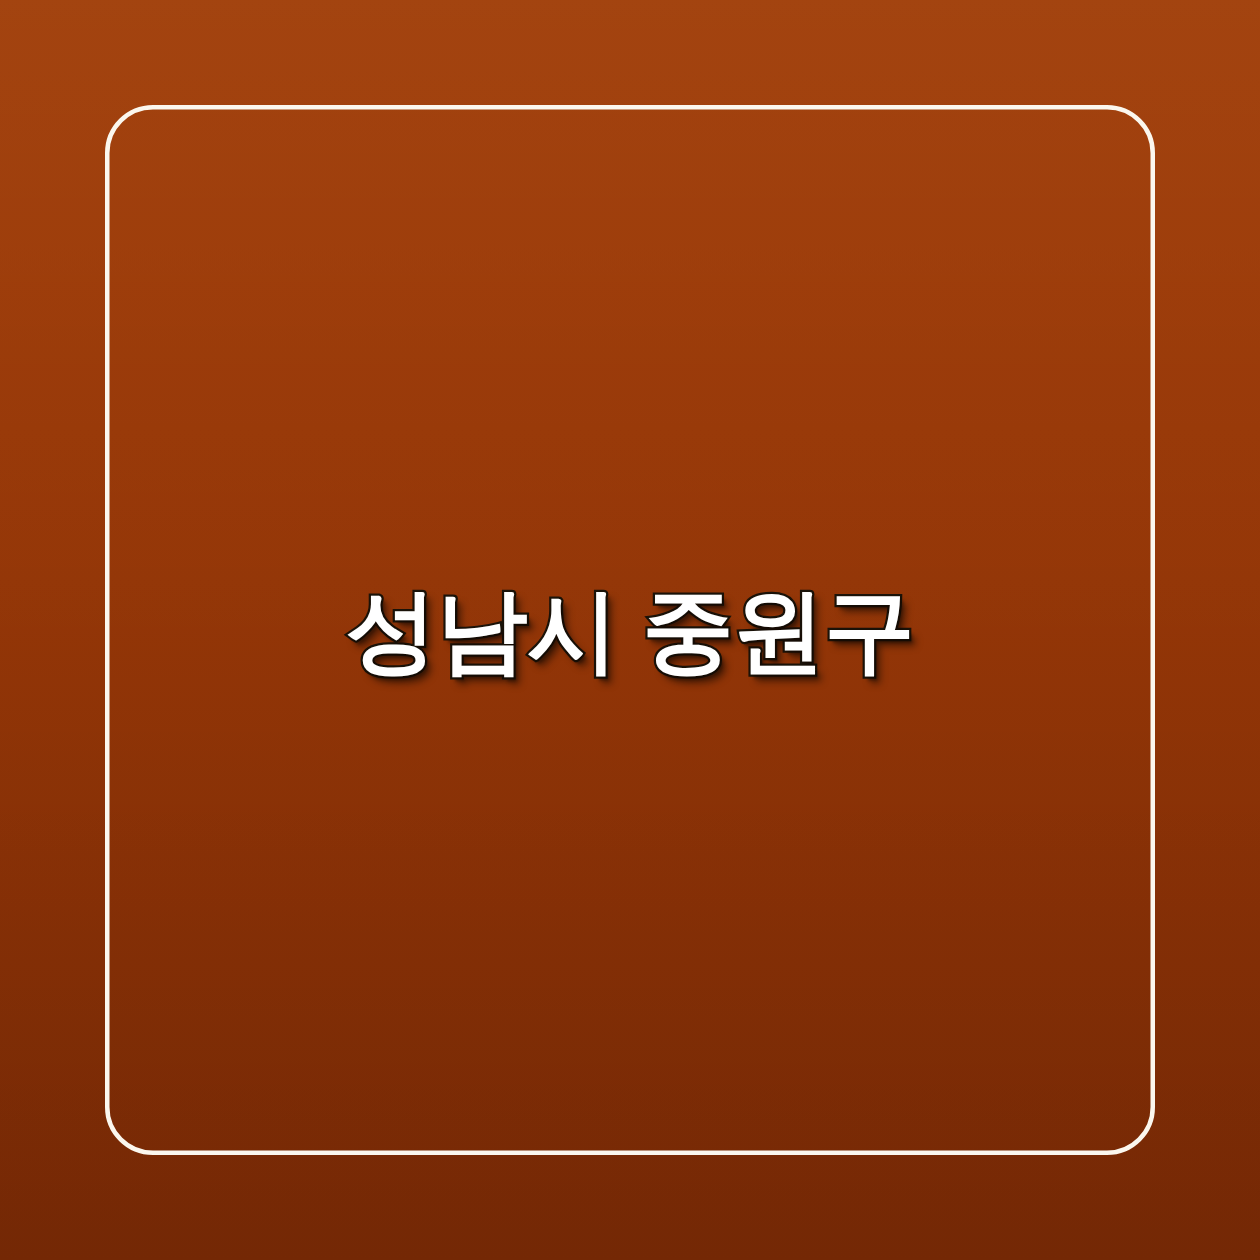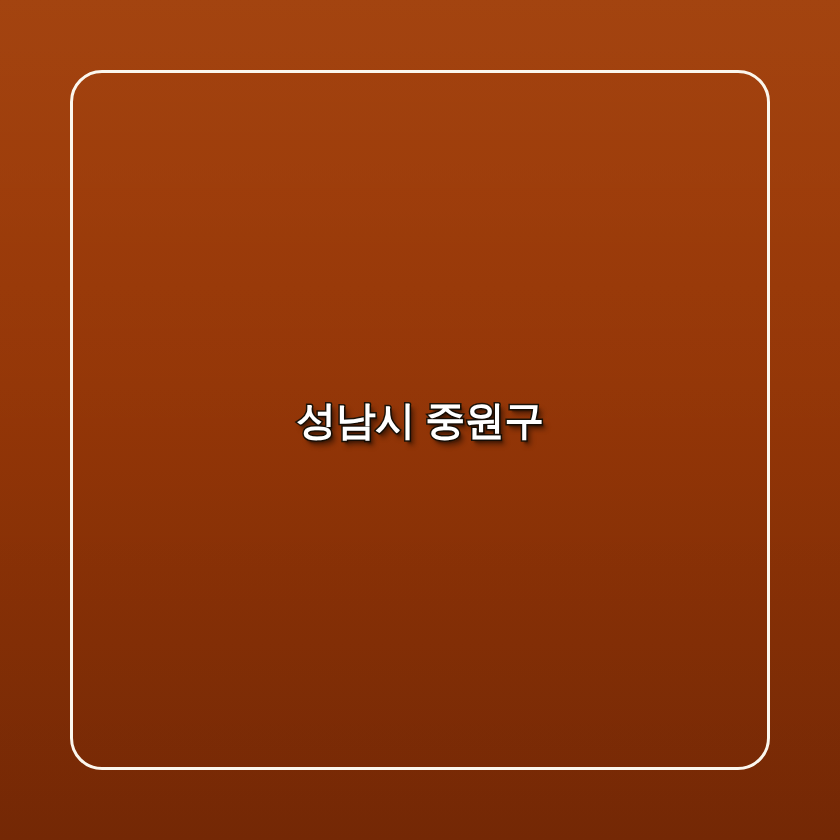--- a/index.html
+++ b/index.html
@@ -70,21 +70,21 @@
     flex-direction: column;
     align-items: center;
     justify-content: center;
     padding: 0 24px;
   }
 
   .headline-line {
     display: block;
     width: 100%;
     text-align: center;
-    font-size: 40px;
+    font-size: 61px;
     line-height: 72px;
     font-weight: 700;
     letter-spacing: -0.5px;
     color: #ffffff;
     white-space: nowrap;
     -webkit-text-stroke: 3px #1b1309;
     paint-order: stroke fill;
     text-shadow:
        4px 5px 5px rgba(20,10,4,0.55),
        2px 3px 2px rgba(20,10,4,0.45);

